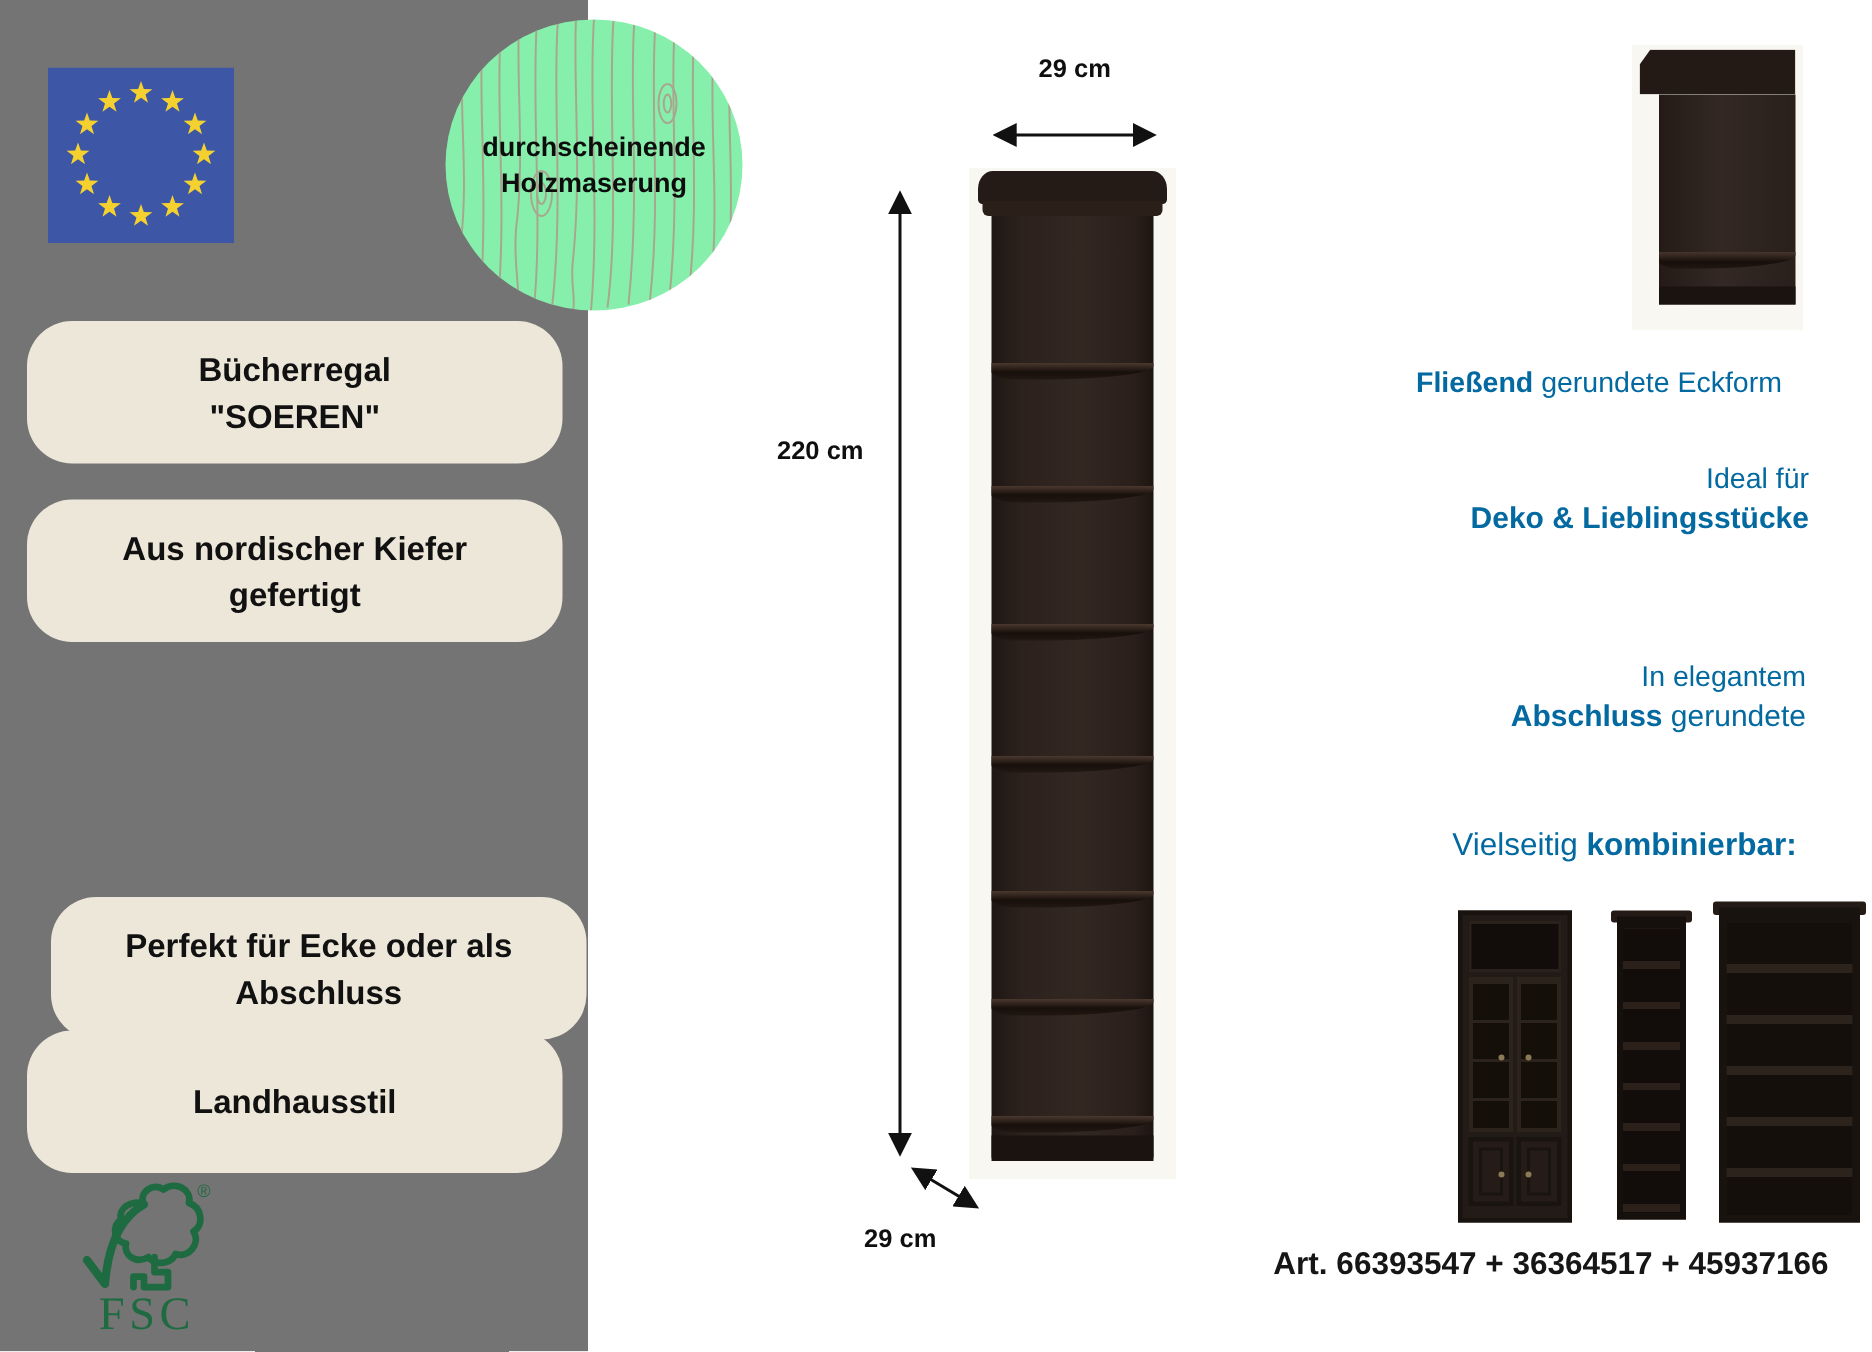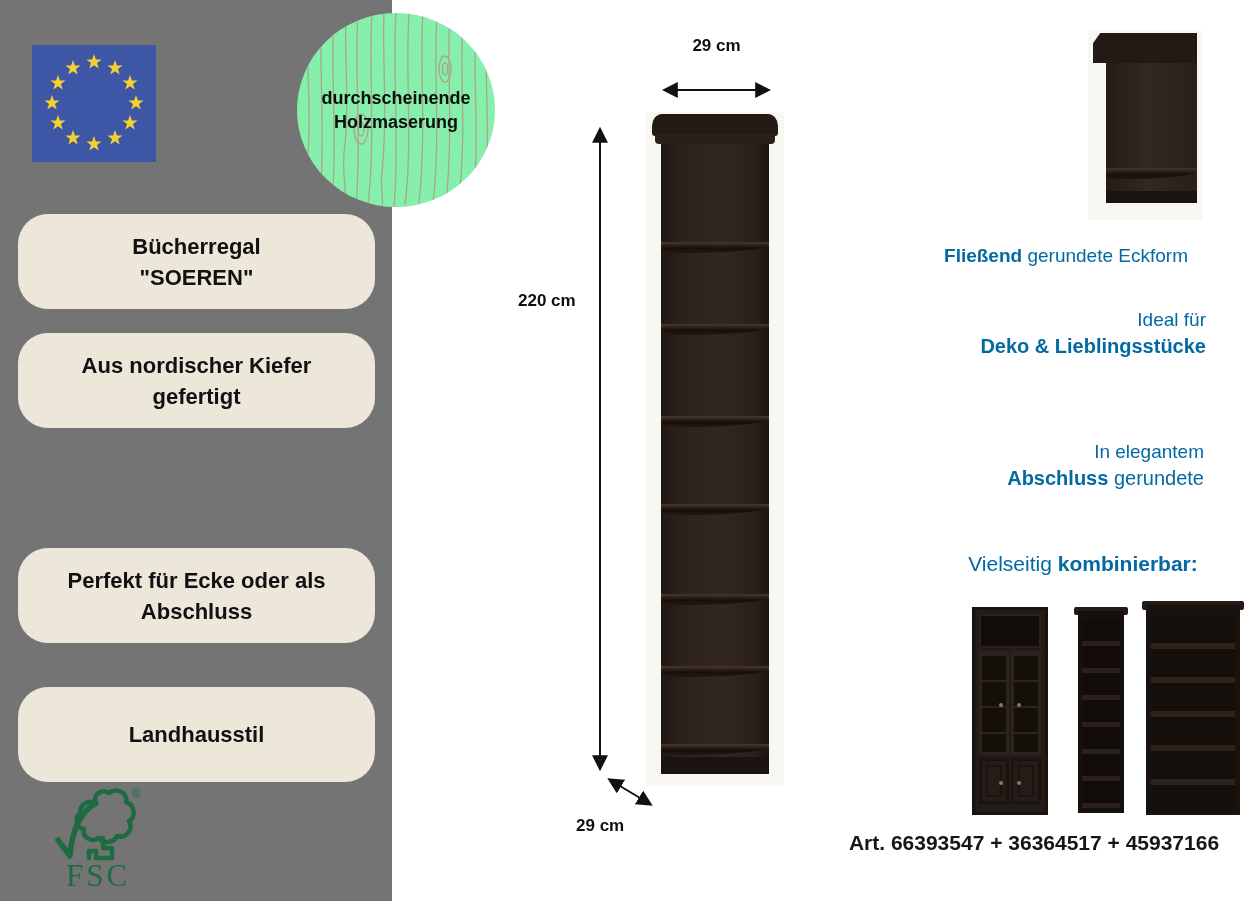--- a/index.html
+++ b/index.html
@@ -22,21 +22,21 @@
   .wood-circle svg { position:absolute; left:0; top:0; }
   .wood-circle .label { position:absolute; inset:0; display:flex; align-items:center; justify-content:center;
                         text-align:center; font-weight:bold; font-size:18px; line-height:24px;
                         color:#0d0d0d; white-space:pre-line; }
 
   
   .pill { left:18px; width:357px; height:95px; background:#ede7da; border-radius:30px;
           display:flex; align-items:center; justify-content:center; text-align:center;
           font-weight:bold; font-size:22px; line-height:31px; color:#111; white-space:pre-line; }
   .pill1 { top:214px; } .pill2 { top:333px; } .pill3 { top:451px; }
-  .pill4 { top:548px; } .pill5 { top:687px; }
+  .pill4 { top:598px;margin-left:16px; } .pill5 { top:687px; }
 
   
   .fsc { left:52px; top:786px; width:92px; height:106px; }
 
   
   .photo-bg { background:#f9f7f1; }
   .main-photo-bg { left:646px; top:112px; width:138px; height:674px; }
 
   .shelf-unit { left:652px; top:114px; width:126px; height:666px; }
   .crown { position:absolute; left:0; top:0; width:100%; height:22px; background:#241a16;

